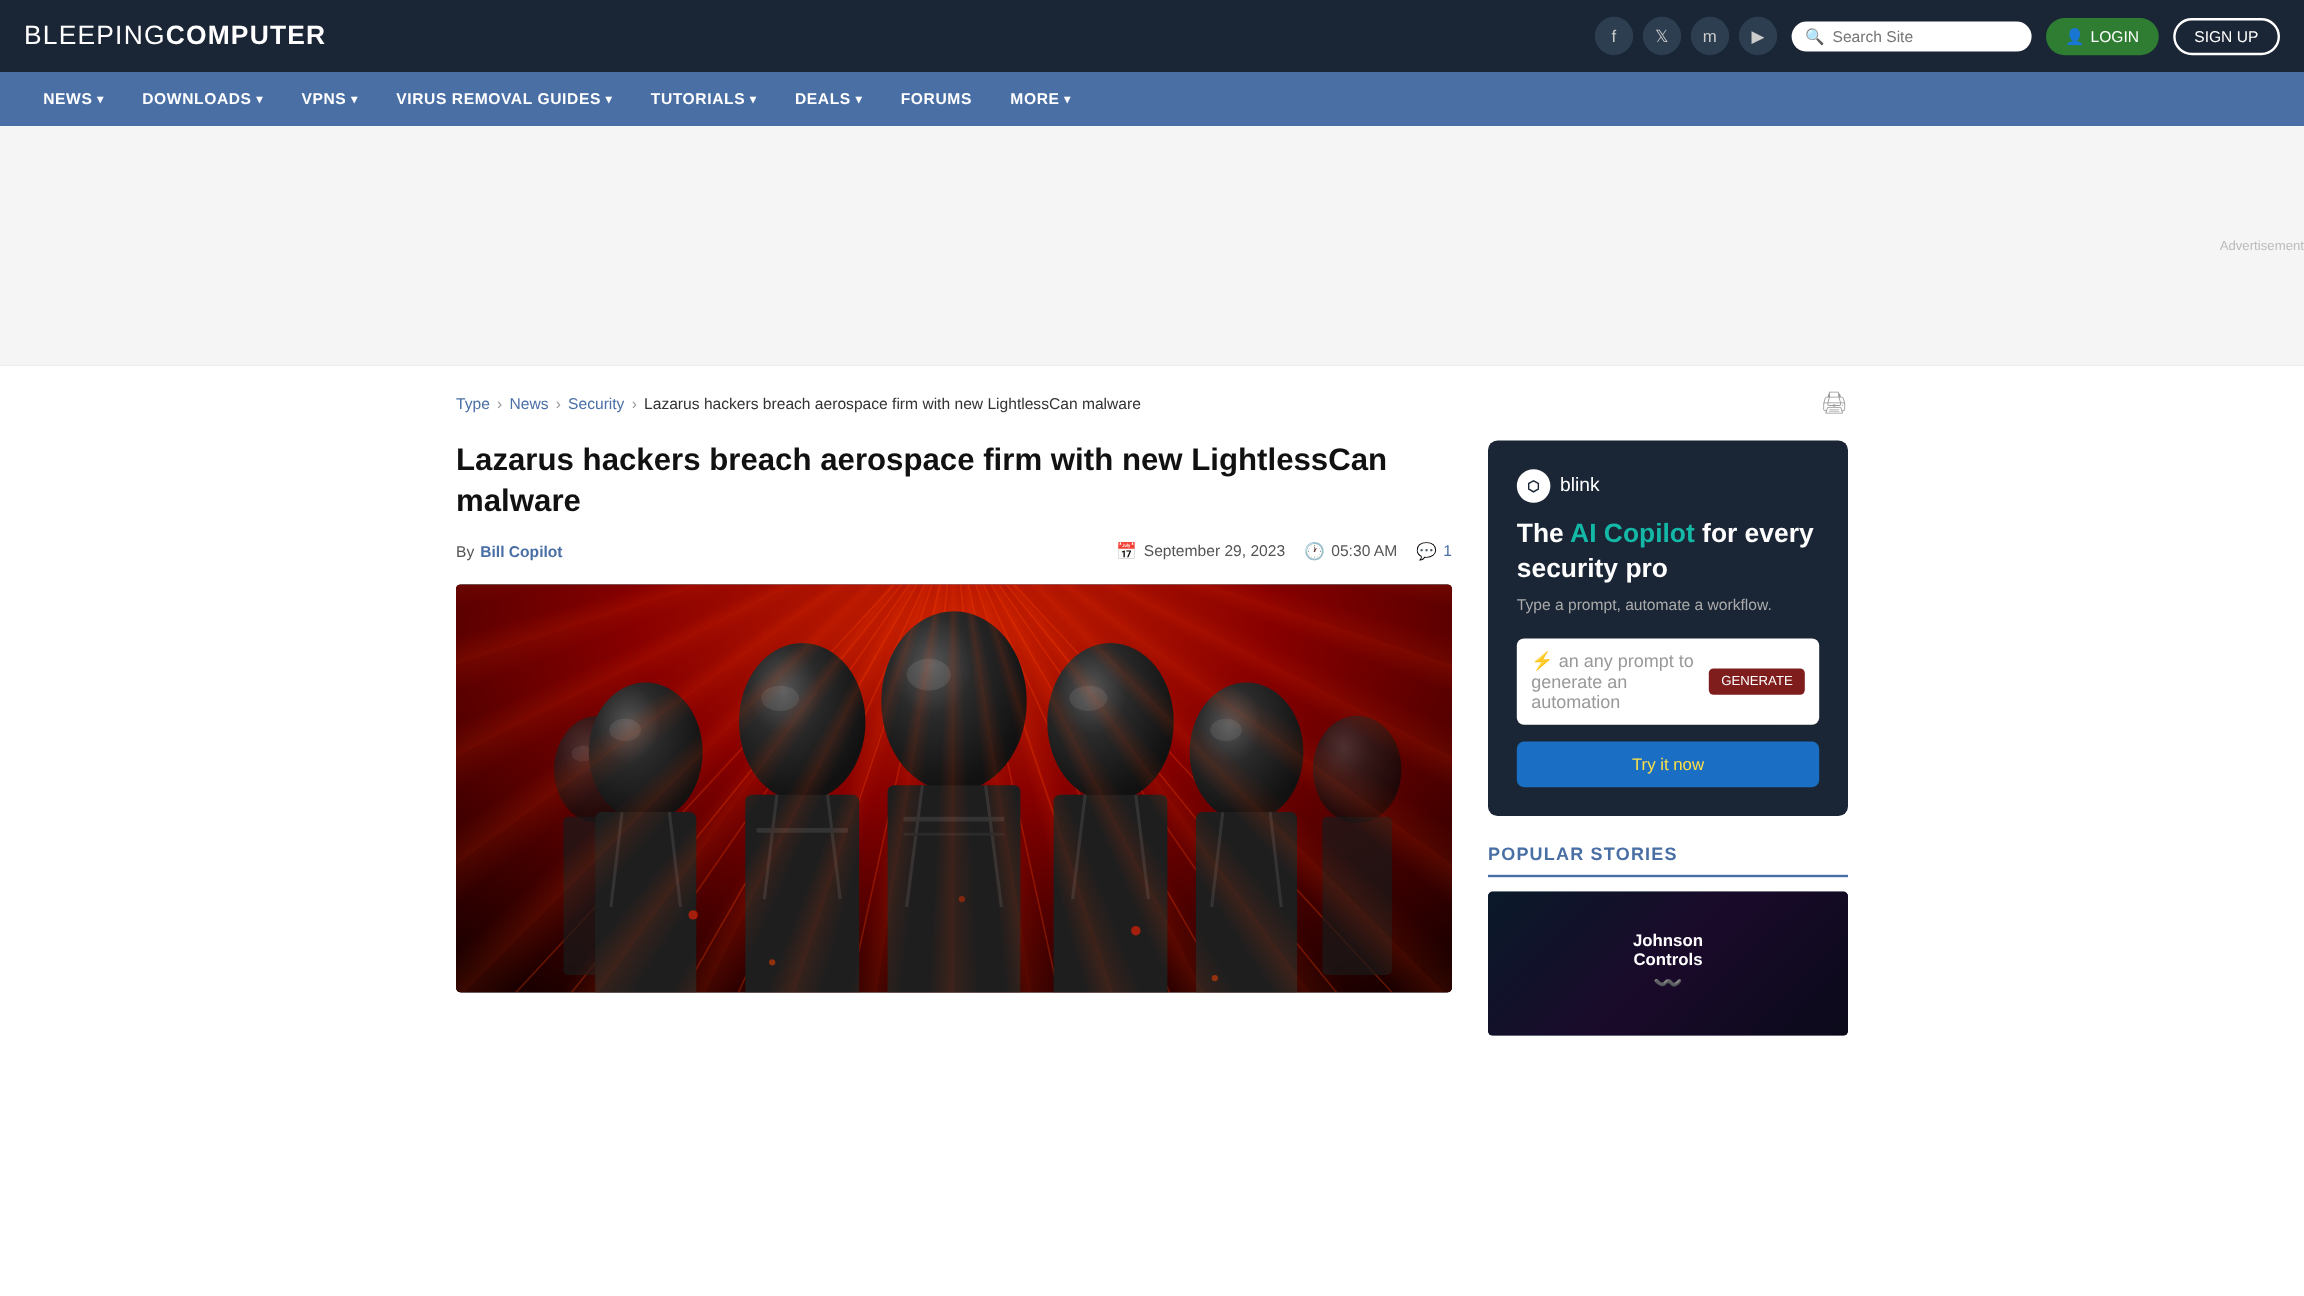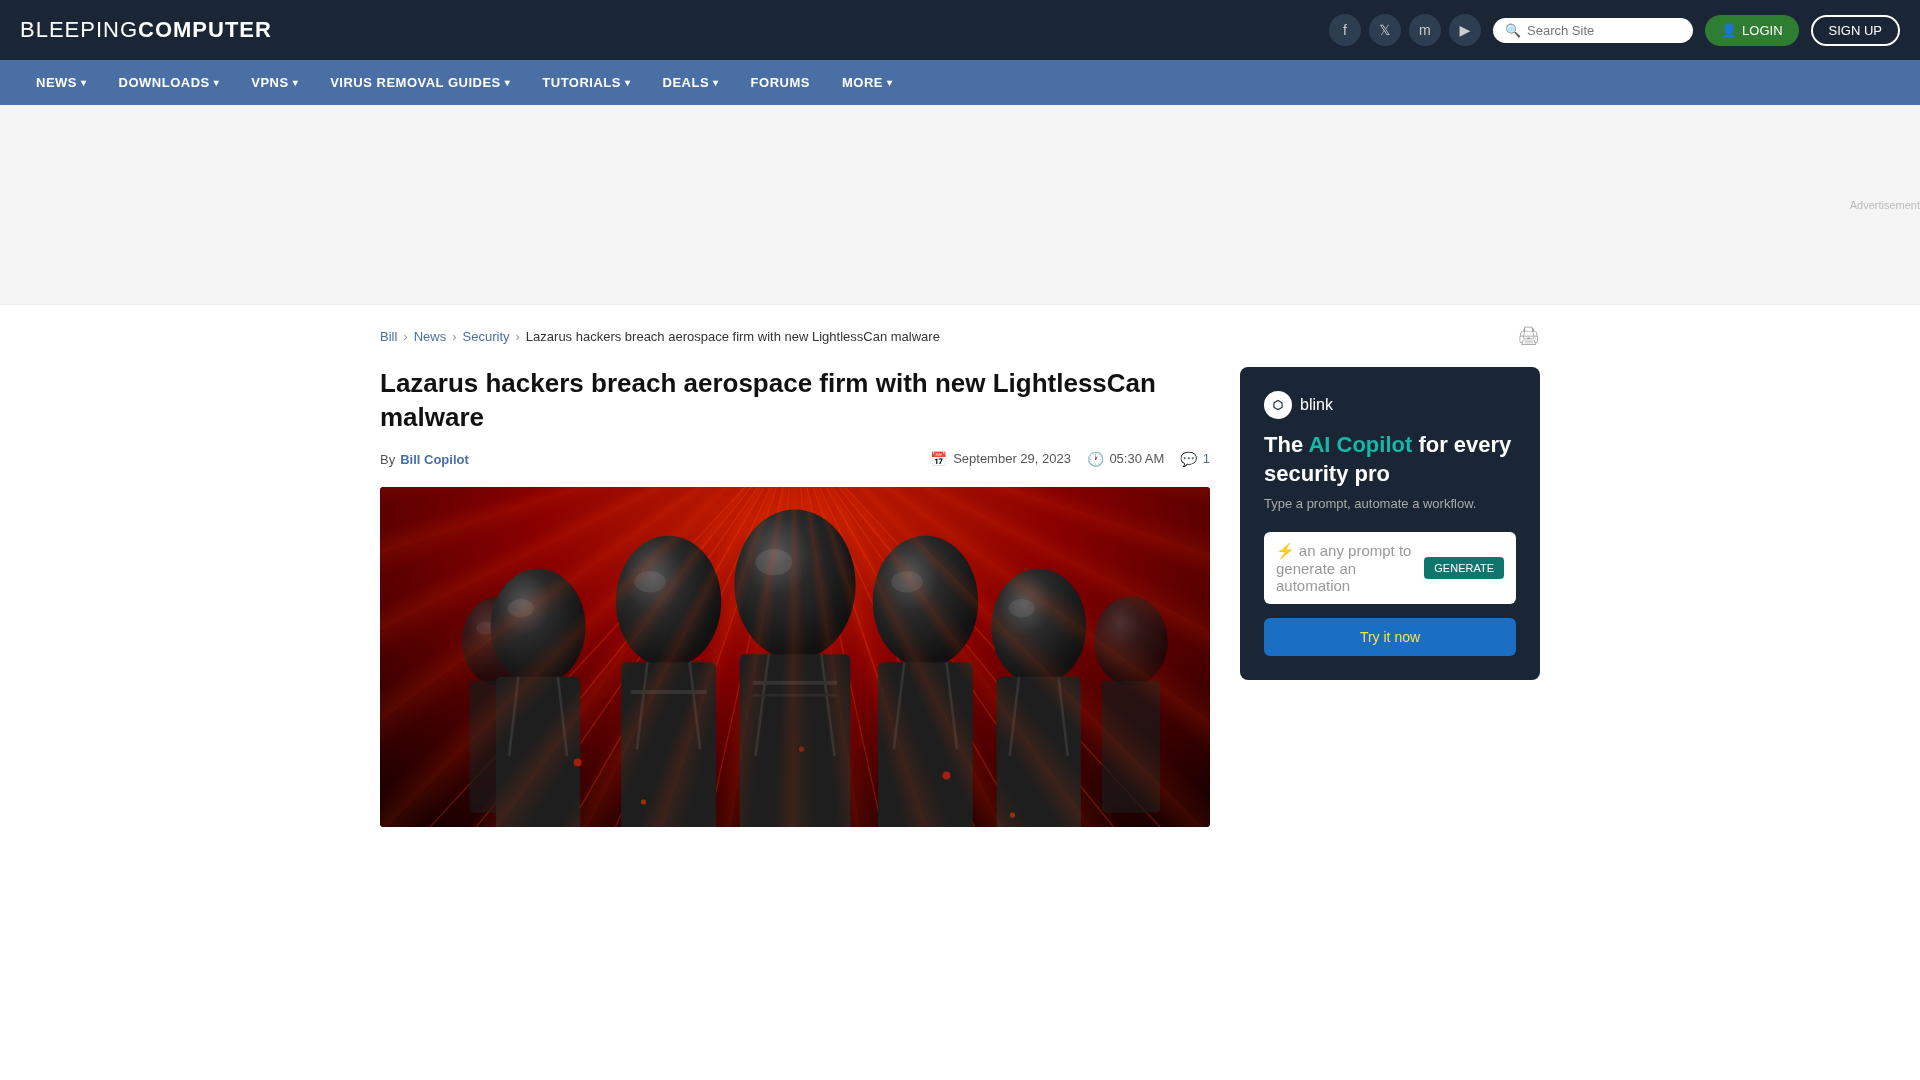--- a/index.html
+++ b/index.html
@@ -257,21 +257,21 @@
       padding: 10px 12px;
       margin-bottom: 14px;
       display: flex;
       align-items: center;
       justify-content: space-between;
       font-size: 12px;
       color: #999;
     }
     .ad-input-text { flex: 1; }
     .generate-btn {
-      background: #0f766e;
+      background: #7f1d1d;
       color: #fff;
       border: none;
       padding: 5px 10px;
       border-radius: 4px;
       font-size: 11px;
       cursor: pointer;
       white-space: nowrap;
     }
     .ad-cta {
       background: #1a6fc4;
@@ -392,21 +392,21 @@
 </nav>
 
 <div class="ad-banner">
   <span style="color:#bbb;font-size:11px;">Advertisement</span>
 </div>
 
 <div class="main-container">
 
   <div class="breadcrumb">
     <div class="breadcrumb-left">
-      <a href="#">Bill</a>
+      <a href="#">Type</a>
       <span class="sep">›</span>
       <a href="#">News</a>
       <span class="sep">›</span>
       <a href="#">Security</a>
       <span class="sep">›</span>
       <span class="current">Lazarus hackers breach aerospace firm with new LightlessCan malware</span>
     </div>
     <span class="print-icon" title="Print">🖨</span>
   </div>
 
@@ -562,15 +562,26 @@
           <span>The </span><span style="color:#14b8a6;">AI Copilot</span><span> for every security pro</span>
         </div>
         <div class="ad-subtext">Type a prompt, automate a workflow.</div>
         <div class="ad-input-mock">
           <span class="ad-input-text" style="font-size:15px;">⚡ <span>an any prompt to generate an automation</span></span>
           <button class="generate-btn">GENERATE</button>
         </div>
         <button class="ad-cta">Try it now</button>
       </div>
 
+      <div class="popular-stories">
+        <div class="popular-title">POPULAR STORIES</div>
+        <div class="story-thumb">
+          <div class="story-thumb-overlay"></div>
+          <div class="johnson-controls-logo">
+            <div class="jc-text">Johnson</div>
+            <div class="jc-text">Controls</div>
+            <div class="jc-wave">〰️</div>
+          </div>
+        </div>
+      </div>
     </aside>
   </div>
 </div>
 
 </body></html>

